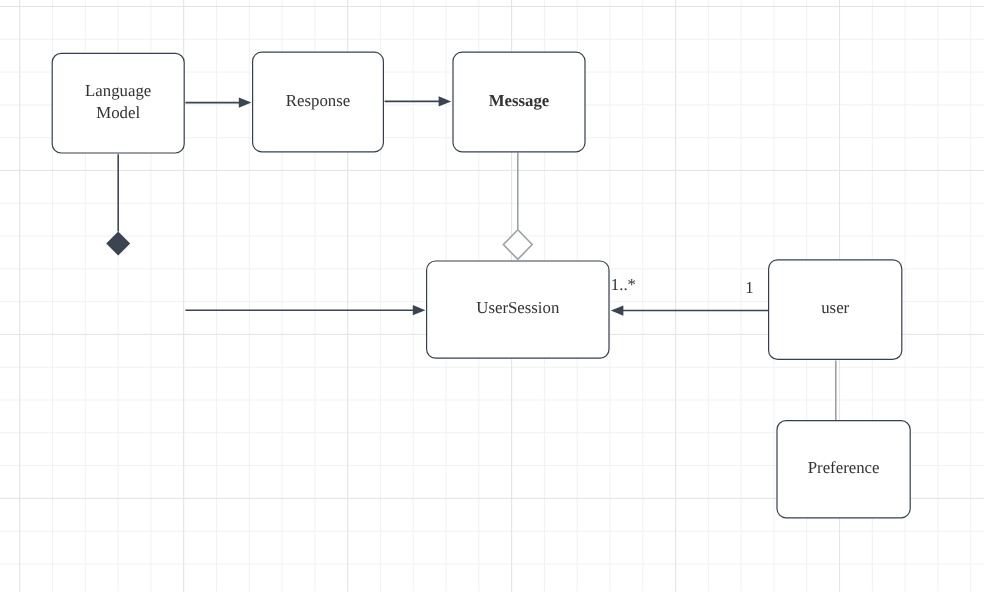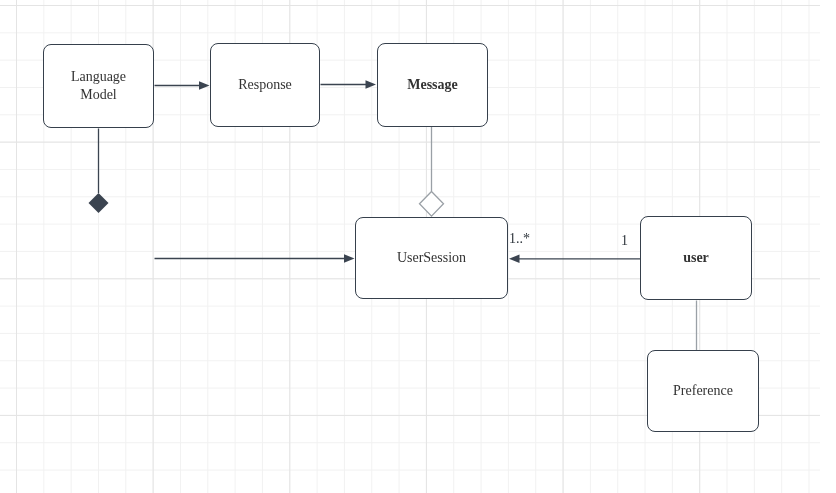--- a/index.html
+++ b/index.html
@@ -52,21 +52,21 @@
     font-size: 14px;
     color: #2e353c;
     line-height: 1.1;
     background: transparent;
   }
   .n-language-model { left: 43px;  top: 44px;  width: 111px; height: 84px; }
   .n-response       { left: 210px; top: 43px;  width: 110px; height: 84px; justify-content: center; }
   .n-message        { left: 377px; top: 43px;  width: 111px; height: 84px; font-weight: bold; }
   .n-chatbot        { left: 43px;  top: 218px; width: 111px; height: 82px; }
   .n-usersession    { left: 355px; top: 217px; width: 153px; height: 82px; }
-  .n-user           { left: 640px; top: 216px; width: 112px; height: 84px; font-weight: bold; }
+  .n-user           { left: 640px; top: 216px; width: 112px; height: 84px; }
   .n-preference     { left: 647px; top: 350px; width: 112px; height: 82px; }
   .l-mult-many { left: 509px; top: 231px; }
   .l-mult-one  { left: 621px; top: 233px; }
   .stroke-dark { stroke: #3b4450; stroke-width: 1.3; fill: none; }
   .fill-dark   { fill: #3b4450; stroke: none; }
   .stroke-gray { stroke: #9aa0a6; stroke-width: 1.3; fill: none; }
   .diamond-hollow { fill: #ffffff; stroke: #9aa0a6; stroke-width: 1.3; }
 </style>
 </head>
 <body>

